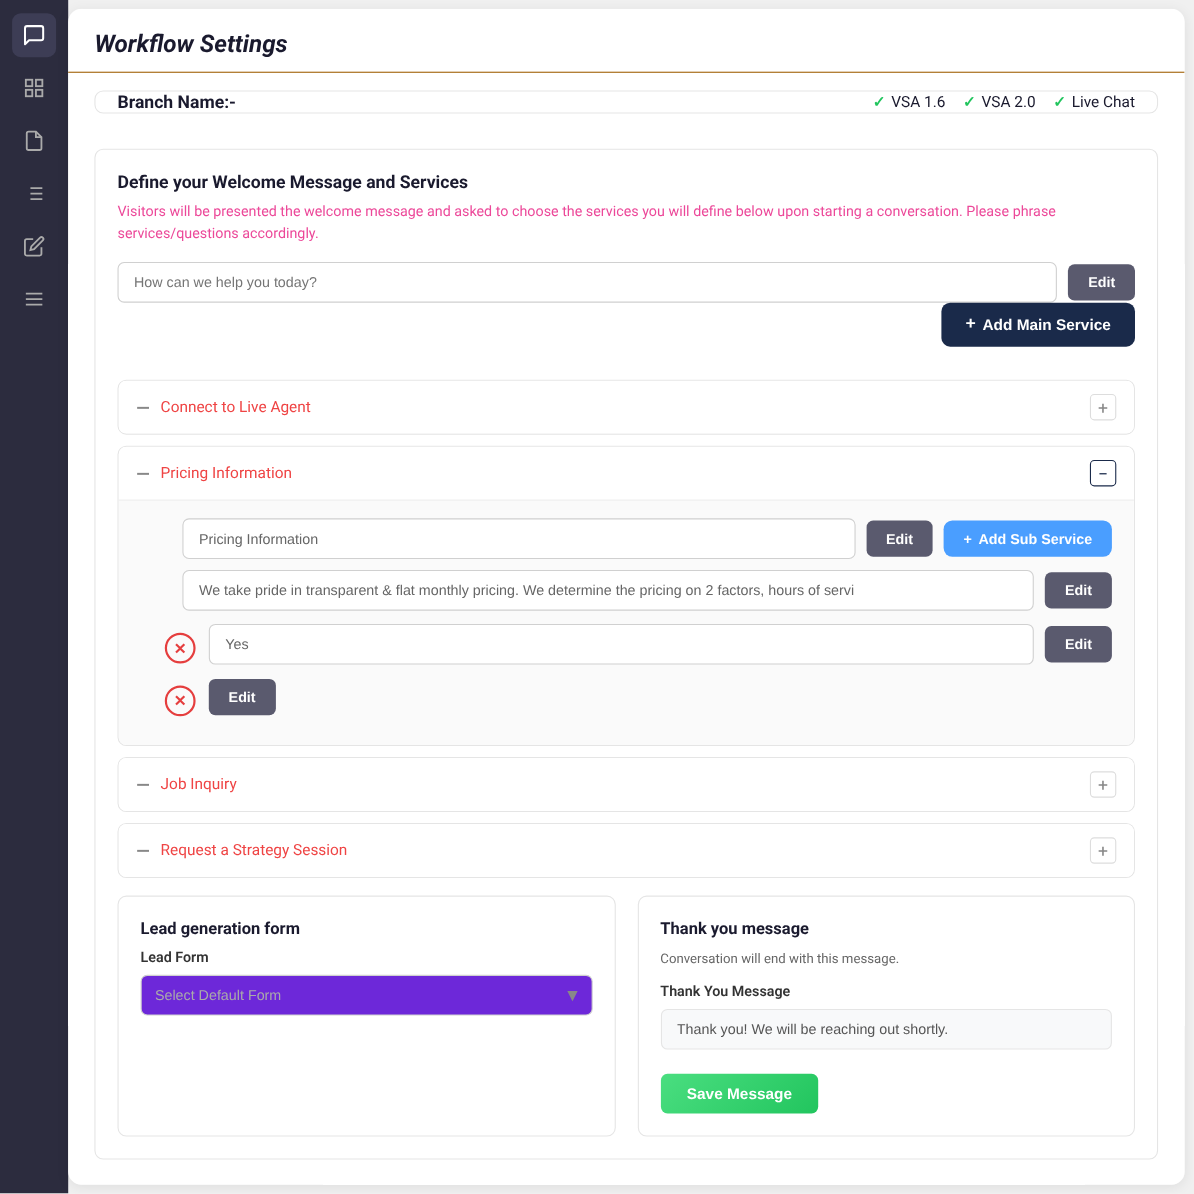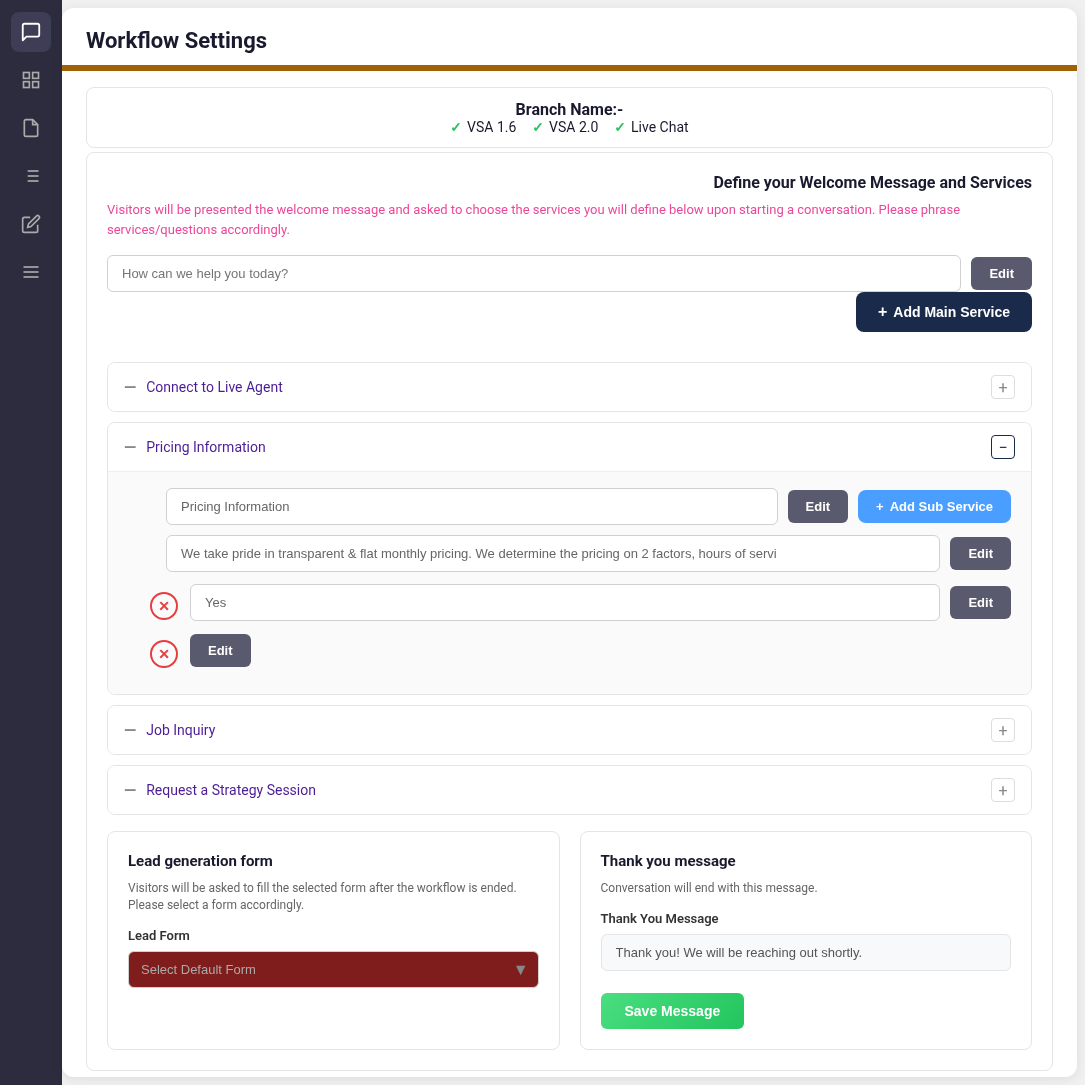--- a/index.html
+++ b/index.html
@@ -44,21 +44,22 @@
       flex: 1;
       background: #fff;
       overflow-y: auto;
       border-radius: 12px;
       margin: 8px 8px 8px 0;
       box-shadow: 0 2px 12px rgba(0,0,0,0.08);
     }
 
     .page-header {
       padding: 20px 24px 12px;
-      border-bottom: 6px solid #a16207;
+      border-bottom: 1px solid #a16207;
+      font-style: italic;
     }
     .page-title {
       font-size: 22px;
       font-weight: 700;
       color: #1a1a2e;
     }
     .breadcrumb {
       font-size: 13px;
       color: #888;
       margin-top: 4px;
@@ -72,23 +73,22 @@
       padding: 16px 24px;
     }
 
     .branch-bar {
       display: flex;
       align-items: center;
       justify-content: space-between;
       background: #fff;
       border: 1px solid #e5e5e5;
       border-radius: 8px;
-      padding: 12px 20px;
-      margin-bottom: 4px;
-      flex-direction: column;
+      padding: 0 20px;
+      margin-bottom: 32px;
     }
     .branch-name {
       font-size: 16px;
       font-weight: 700;
       color: #1a1a2e;
     }
     .badges {
       display: flex;
       gap: 16px;
     }
@@ -212,21 +212,21 @@
       align-items: center;
       gap: 10px;
     }
     .dash-icon {
       color: #888;
       font-size: 16px;
       font-weight: bold;
     }
     .service-label {
       font-size: 14px;
-      color: #4c1d95;
+      color: #ef4444;
     }
     .toggle-icon {
       color: #888;
       font-size: 16px;
       width: 24px;
       height: 24px;
       display: flex;
       align-items: center;
       justify-content: center;
       border: 1px solid #ddd;
@@ -314,21 +314,21 @@
     .select-wrapper {
       position: relative;
     }
     .select-field {
       width: 100%;
       border: 1px solid #d0d0d0;
       border-radius: 6px;
       padding: 10px 36px 10px 12px;
       font-size: 13px;
       color: #aaa;
-      background: #7f1d1d;
+      background: #6d28d9;
       appearance: none;
       outline: none;
       cursor: pointer;
     }
     .select-chevron {
       position: absolute;
       right: 10px;
       top: 50%;
       transform: translateY(-50%);
       color: #888;
@@ -442,21 +442,21 @@
         </div>
         <div class="badge">
           <span class="badge-check">✓</span>
           <span>Live Chat</span>
         </div>
       </div>
     </div>
 
     <div class="section-card">
       <div class="section-body">
-        <h3 style="font-size:16px;font-weight:700;color:#1a1a2e;margin-bottom:8px;text-align:right;">Define your Welcome Message and Services</h3>
+        <h3 style="font-size:16px;font-weight:700;color:#1a1a2e;margin-bottom:8px;">Define your Welcome Message and Services</h3>
         <p class="description-text">Visitors will be presented the welcome message and asked to choose the services you will define below upon starting a conversation. Please phrase services/questions accordingly.</p>
 
         <div class="input-row">
           <input class="input-field" type="text" placeholder="How can we help you today?" style="">
           <button class="btn-edit">Edit</button>
         </div>
 
         <div style="display:flex;justify-content:flex-end;margin-bottom:14px;">
           <button class="btn-add-main">
             <span style="font-size:16px;">+</span>
@@ -536,21 +536,20 @@
               <span class="service-label">Request a Strategy Session</span>
             </div>
             <div class="toggle-icon">+</div>
           </div>
         </div>
 
         <div class="bottom-grid">
 
           <div class="bottom-card">
             <h3>Lead generation form</h3>
-            <p>Visitors will be asked to fill the selected form after the workflow is ended. Please select a form accordingly.</p>
             <label>Lead Form</label>
             <div class="select-wrapper">
               <select class="select-field">
                 <option value="">Select Default Form</option>
               </select>
               <span class="select-chevron">▼</span>
             </div>
           </div>
 
           <div class="bottom-card">

